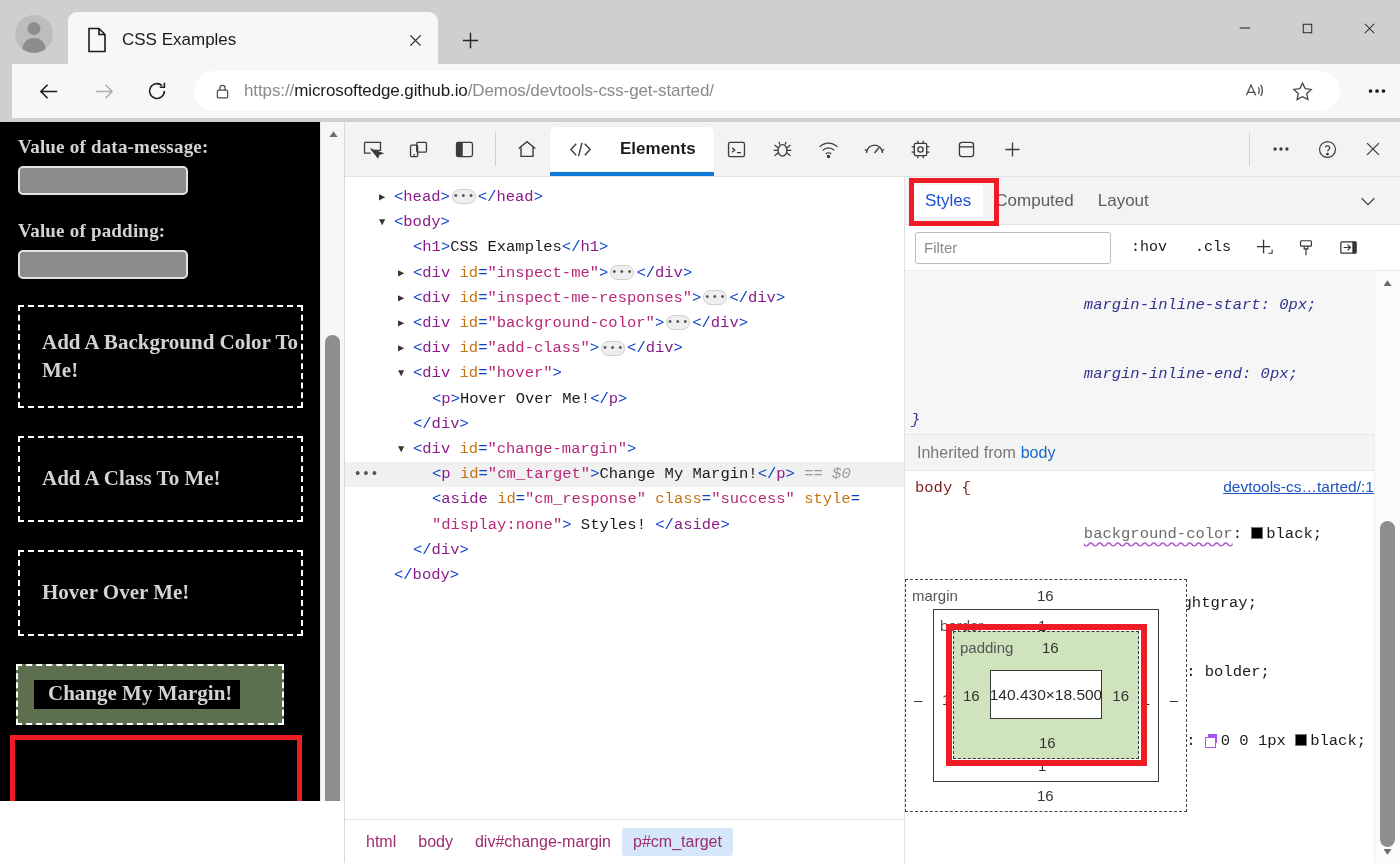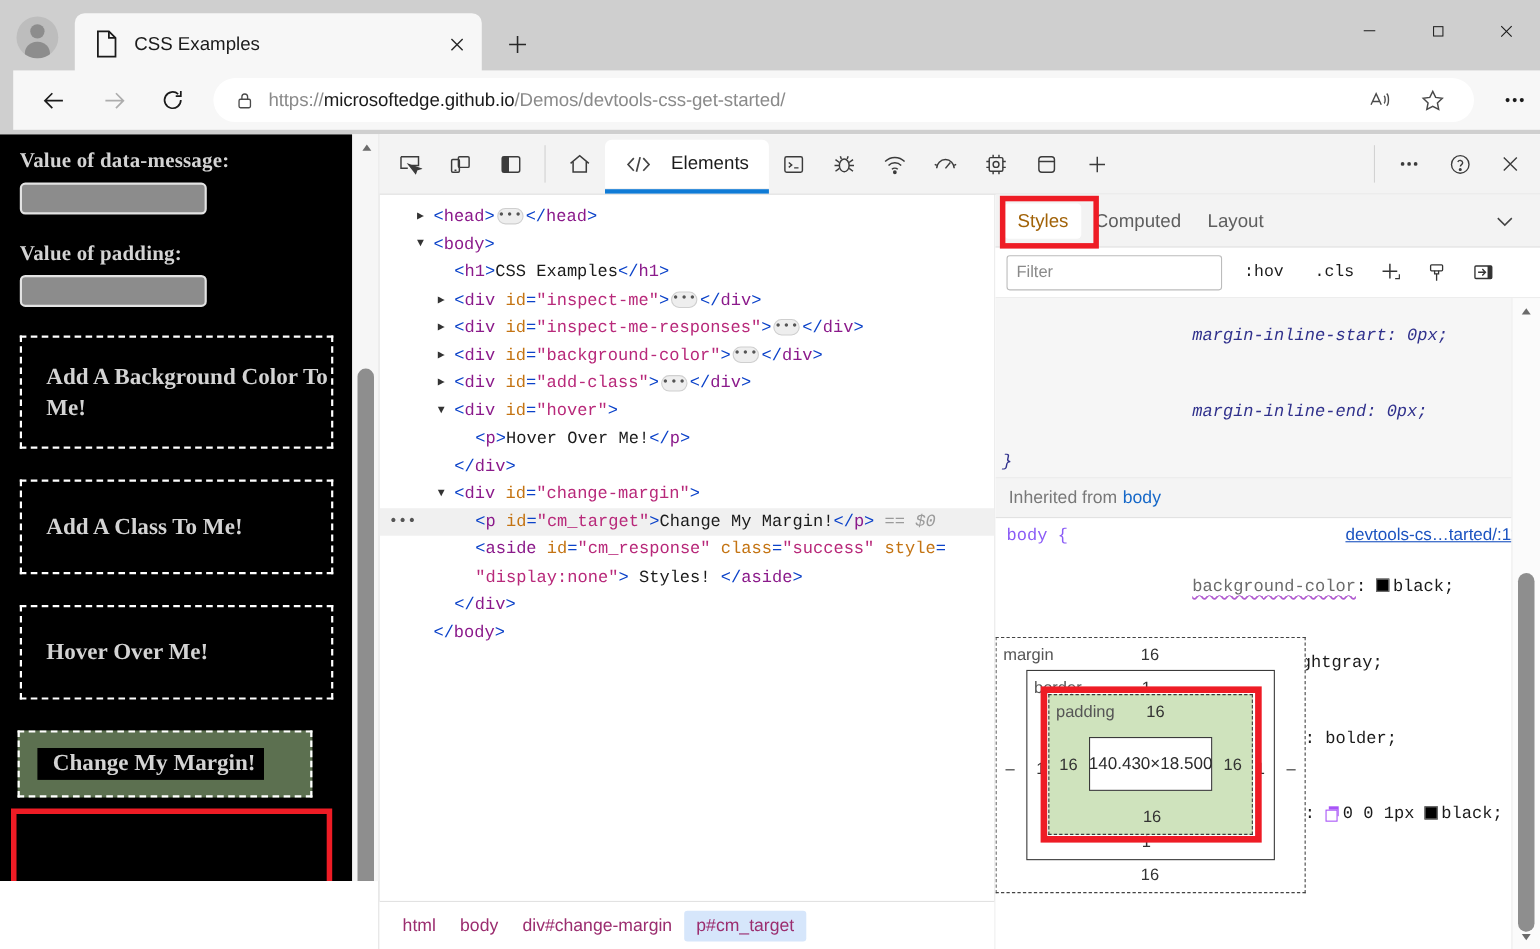--- a/index.html
+++ b/index.html
@@ -231,24 +231,25 @@
     flex:0 0 46px;
   }
   .dt-sep {
     width:1px; height:34px; background:#d2d2d2; margin:0 8px; flex:0 0 1px;
   }
   #dt-tab-elements {
     position:relative;
     height:44px;
     background:#ffffff;
     border-radius:6px 6px 0 0;
-    display:flex; align-items:center; gap:17px;
+    display:flex; align-items:center; gap:27px;
     padding:0 18px;
     color:#1b1b1b; font-size:17px;
     flex:0 0 auto;
+    font-weight:bold;
   }
   #dt-tab-elements::after {
     content:""; position:absolute; left:0; right:0; bottom:-5px;
     height:4px; background:#0f7bd6;
   }
   #dt-toolbar-right { margin-left:auto; display:flex; align-items:center; }
 
   #devtools-main { flex:1; display:flex; min-height:0; }
 
   
@@ -329,21 +330,21 @@
     height:48px; flex:0 0 48px;
     display:flex; align-items:center;
     border-bottom:1px solid #e2e2e2;
     background:#f3f3f3;
     padding:0 8px;
     position:relative;
   }
   .styles-tab {
     padding:6px 12px; font-size:17px; color:#5e5e5e;
   }
-  .styles-tab.active { color:#a16207; background:#ffffff; border-radius:4px; }
+  .styles-tab.active { color:#1d4ed8; background:#ffffff; border-radius:4px; }
   #annotation-styles-tab {
     position:absolute; left:4px; top:1px;
     width:90px; height:48px;
     border:5px solid #ee1c25;
     pointer-events:none;
   }
   #styles-tab-chevron { margin-left:auto; padding:0 14px; color:#444; }
 
   #styles-filterbar {
     height:46px; flex:0 0 46px;
@@ -384,21 +385,21 @@
   .rule-partial { background:#f6f6f6; border-bottom:1px solid #e6e6e6; padding-bottom:2px;}
   .rule-partial .css-decl { font-style:italic; color:#30318c; }
   .inherited-header {
     background:#f4f4f4;
     border-bottom:1px solid #e2e2e2;
     padding:6px 12px;
     font-family:"Liberation Sans", sans-serif;
     font-size:16px; color:#787878;
   }
   .inherited-header .inh-el { color:#1668c8; margin-left:5px; }
-  .sel-name { color:#8b5cf6; }
+  .sel-name { color:#7f1d1d; }
   .rule-head { display:flex; align-items:baseline; padding:4px 10px 0 10px; }
   .rule-source {
     margin-left:auto; font-family:"Liberation Sans", sans-serif;
     font-size:15.5px; color:#1b53c0; text-decoration:underline;
   }
   .prop-name { color:#6b6b6b; }
   .prop-name.struck { text-decoration:underline wavy #b05bd0; text-underline-offset:3px; }
   .prop-val { color:#1b1b1b; }
   .swatch {
     display:inline-block; width:12px; height:12px;

